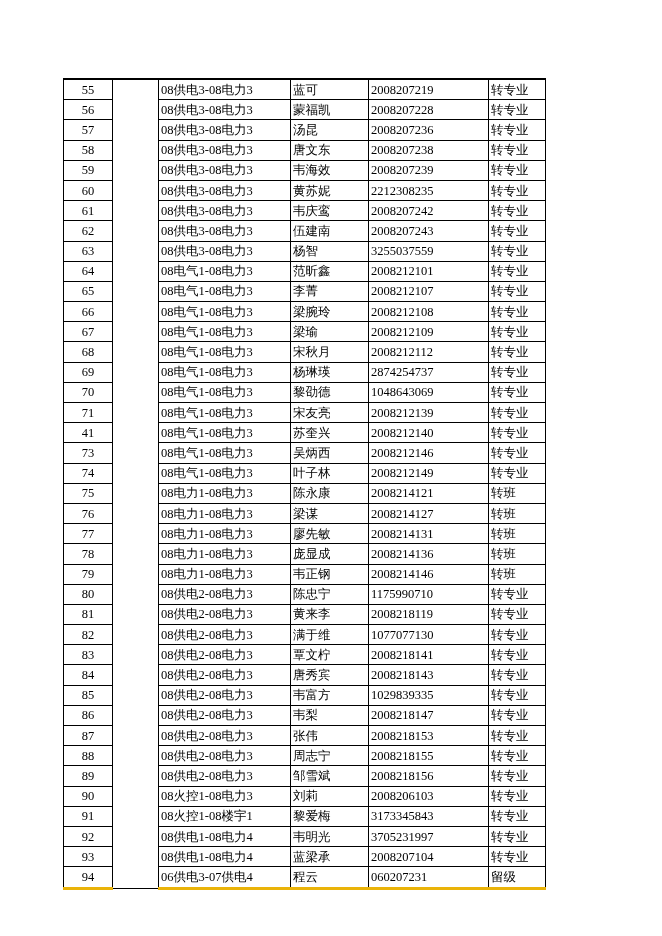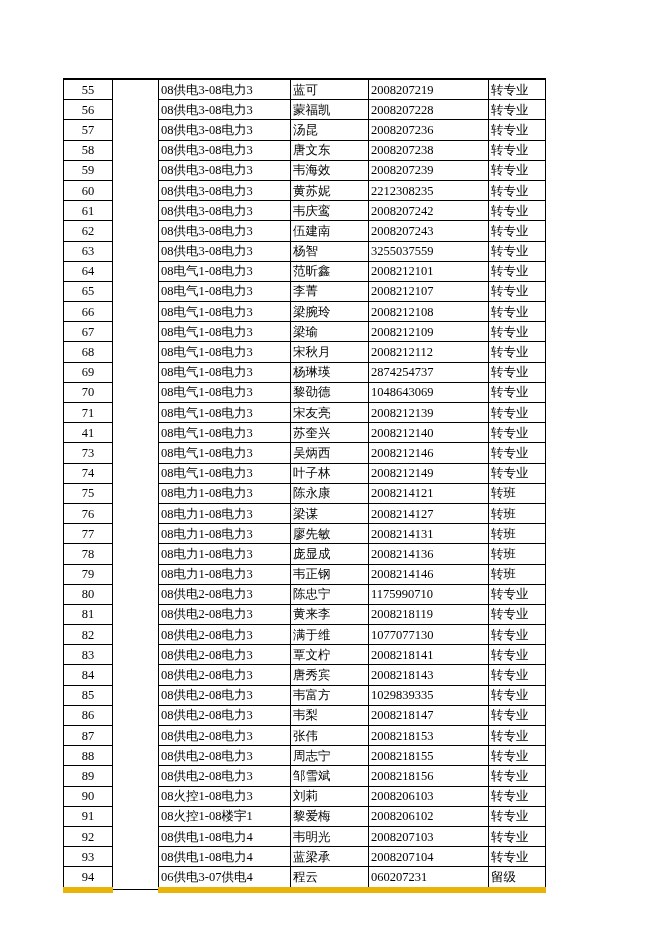--- a/index.html
+++ b/index.html
@@ -61,21 +61,21 @@
     letter-spacing: 0px;
   }
   
   table.grid {
     border: 1px solid #000000;
   }
   tr.first-row td {
     border-top: 2px solid #000000;
   }
   tr.last-row td {
-    border-bottom: 6px solid #eab308;
+    border-bottom: 3px solid #eab308;
   }
 </style>
 </head>
 <body>
 
 <div id="sheet">
   <table class="grid">
     <colgroup>
       <col class="c-index">
       <col class="c-blank">
@@ -335,28 +335,28 @@
           <td class="index">90</td>
           <td class="class">08火控1-08电力3</td>
           <td class="name">刘莉</td>
           <td class="id">2008206103</td>
           <td class="status">转专业</td>
         </tr>
         <tr>
           <td class="index">91</td>
           <td class="class">08火控1-08楼宇1</td>
           <td class="name">黎爱梅</td>
-          <td class="id">2008206102</td>
+          <td class="id">3173345843</td>
           <td class="status">转专业</td>
         </tr>
         <tr>
           <td class="index">92</td>
           <td class="class">08供电1-08电力4</td>
           <td class="name">韦明光</td>
-          <td class="id">2008207103</td>
+          <td class="id">3705231997</td>
           <td class="status">转专业</td>
         </tr>
         <tr>
           <td class="index">93</td>
           <td class="class">08供电1-08电力4</td>
           <td class="name">蓝梁承</td>
           <td class="id">2008207104</td>
           <td class="status">转专业</td>
         </tr>
         <tr class="last-row">

